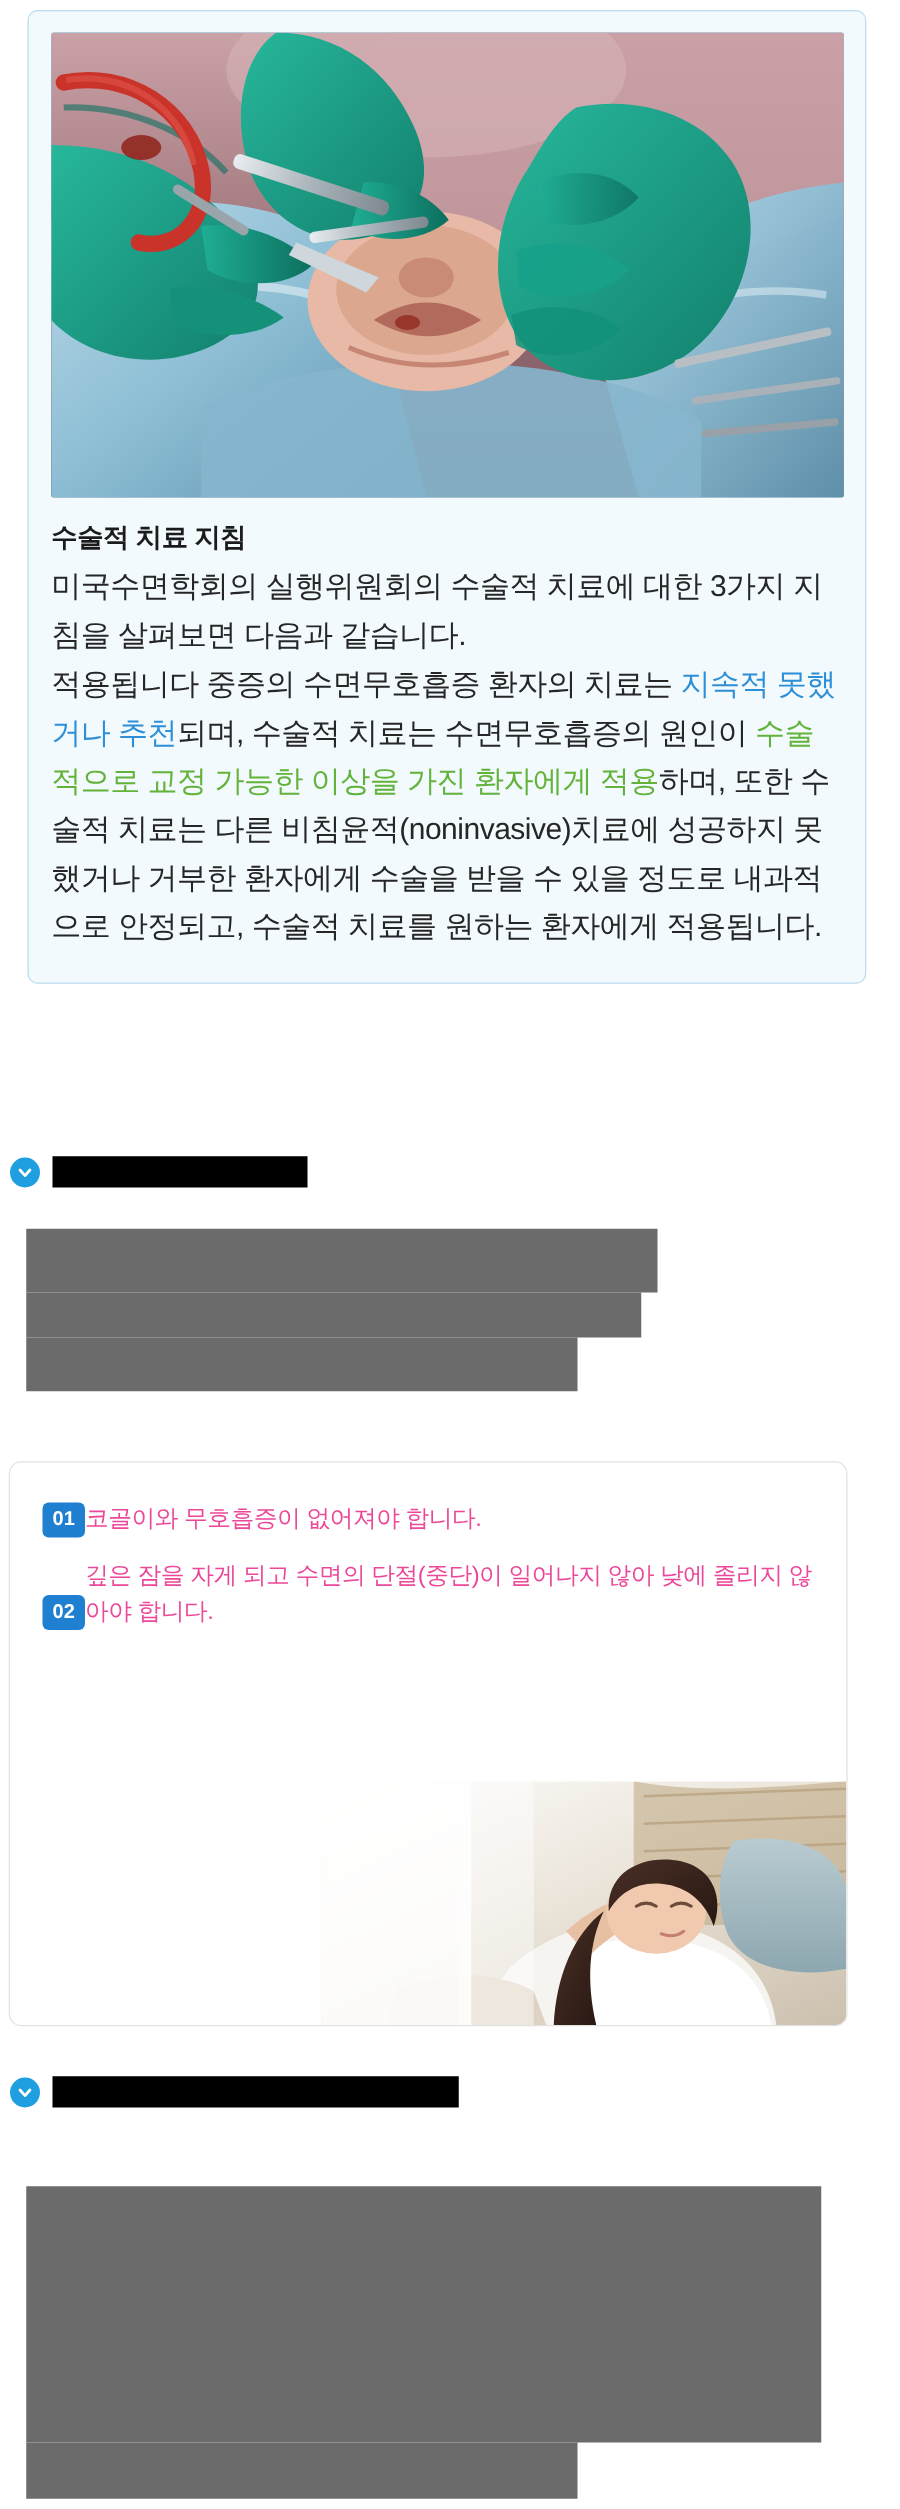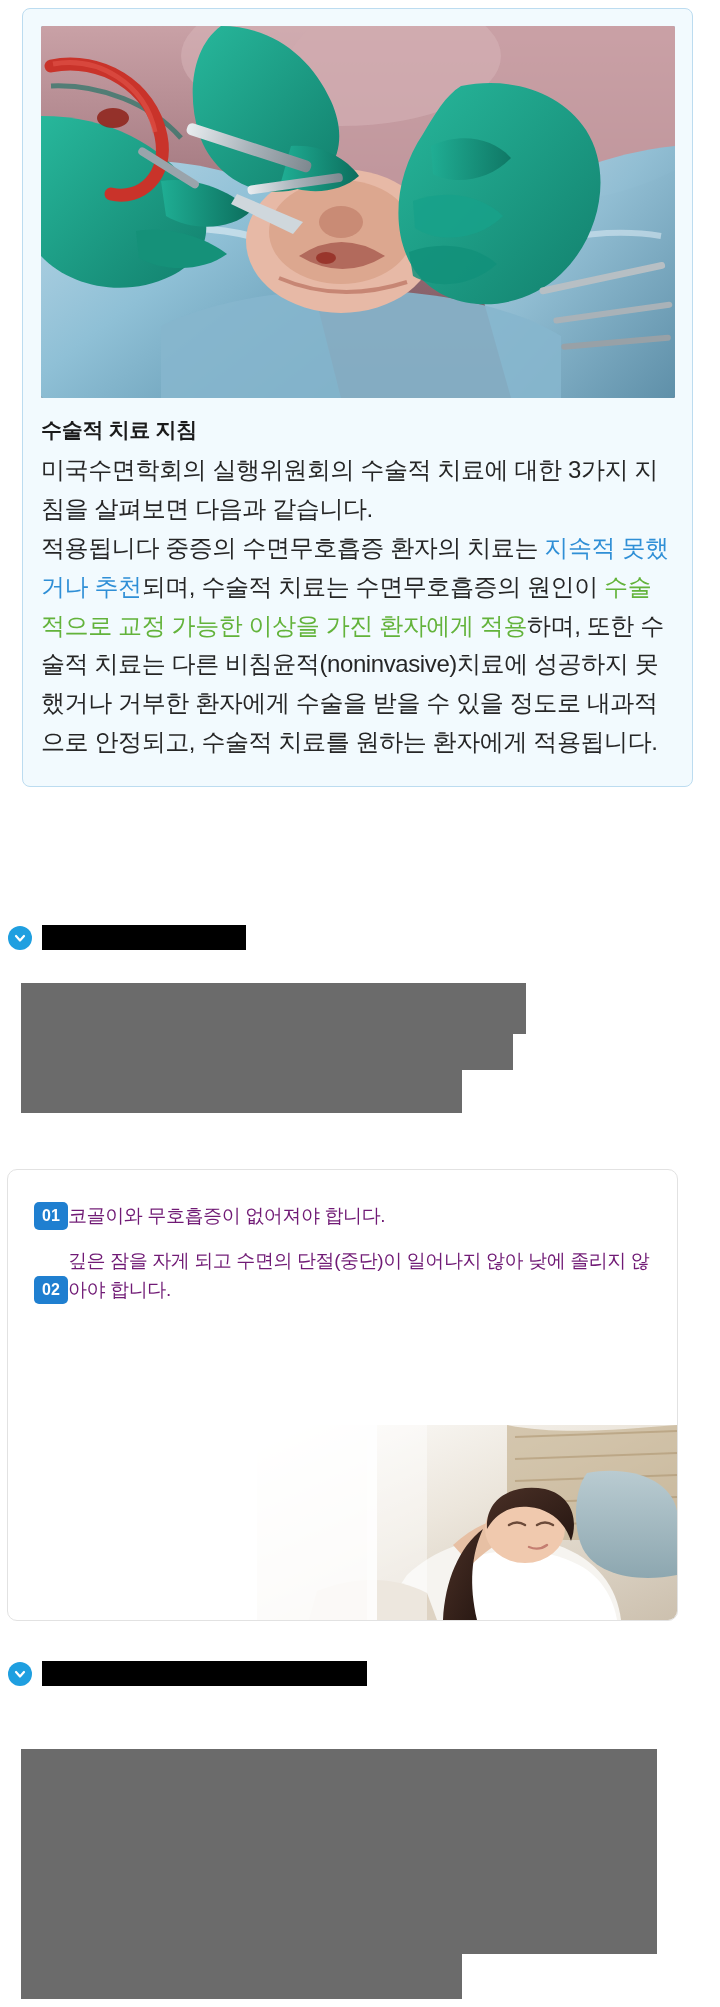--- a/index.html
+++ b/index.html
@@ -122,21 +122,21 @@
     font-size: 16px;
     font-weight: bold;
     display: flex;
     align-items: center;
     justify-content: center;
     margin-top: 3px;
   }
   .list-text {
     font-size: 19px;
     line-height: 1.5;
-    color: #701a75;
+    color: #ec4899;
     letter-spacing: -0.4px;
   }
   .photo-sleep {
     position: absolute;
     right: 0;
     bottom: 0;
     width: 420px;
     height: 195px;
     overflow: hidden;
     z-index: 1;

